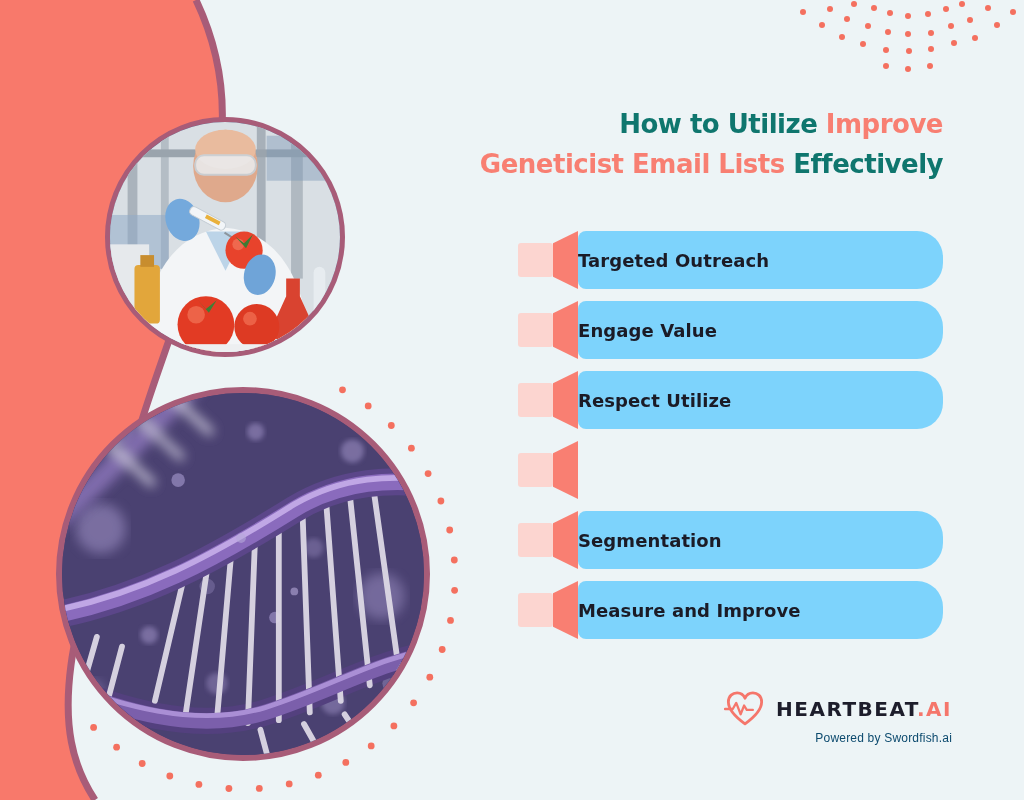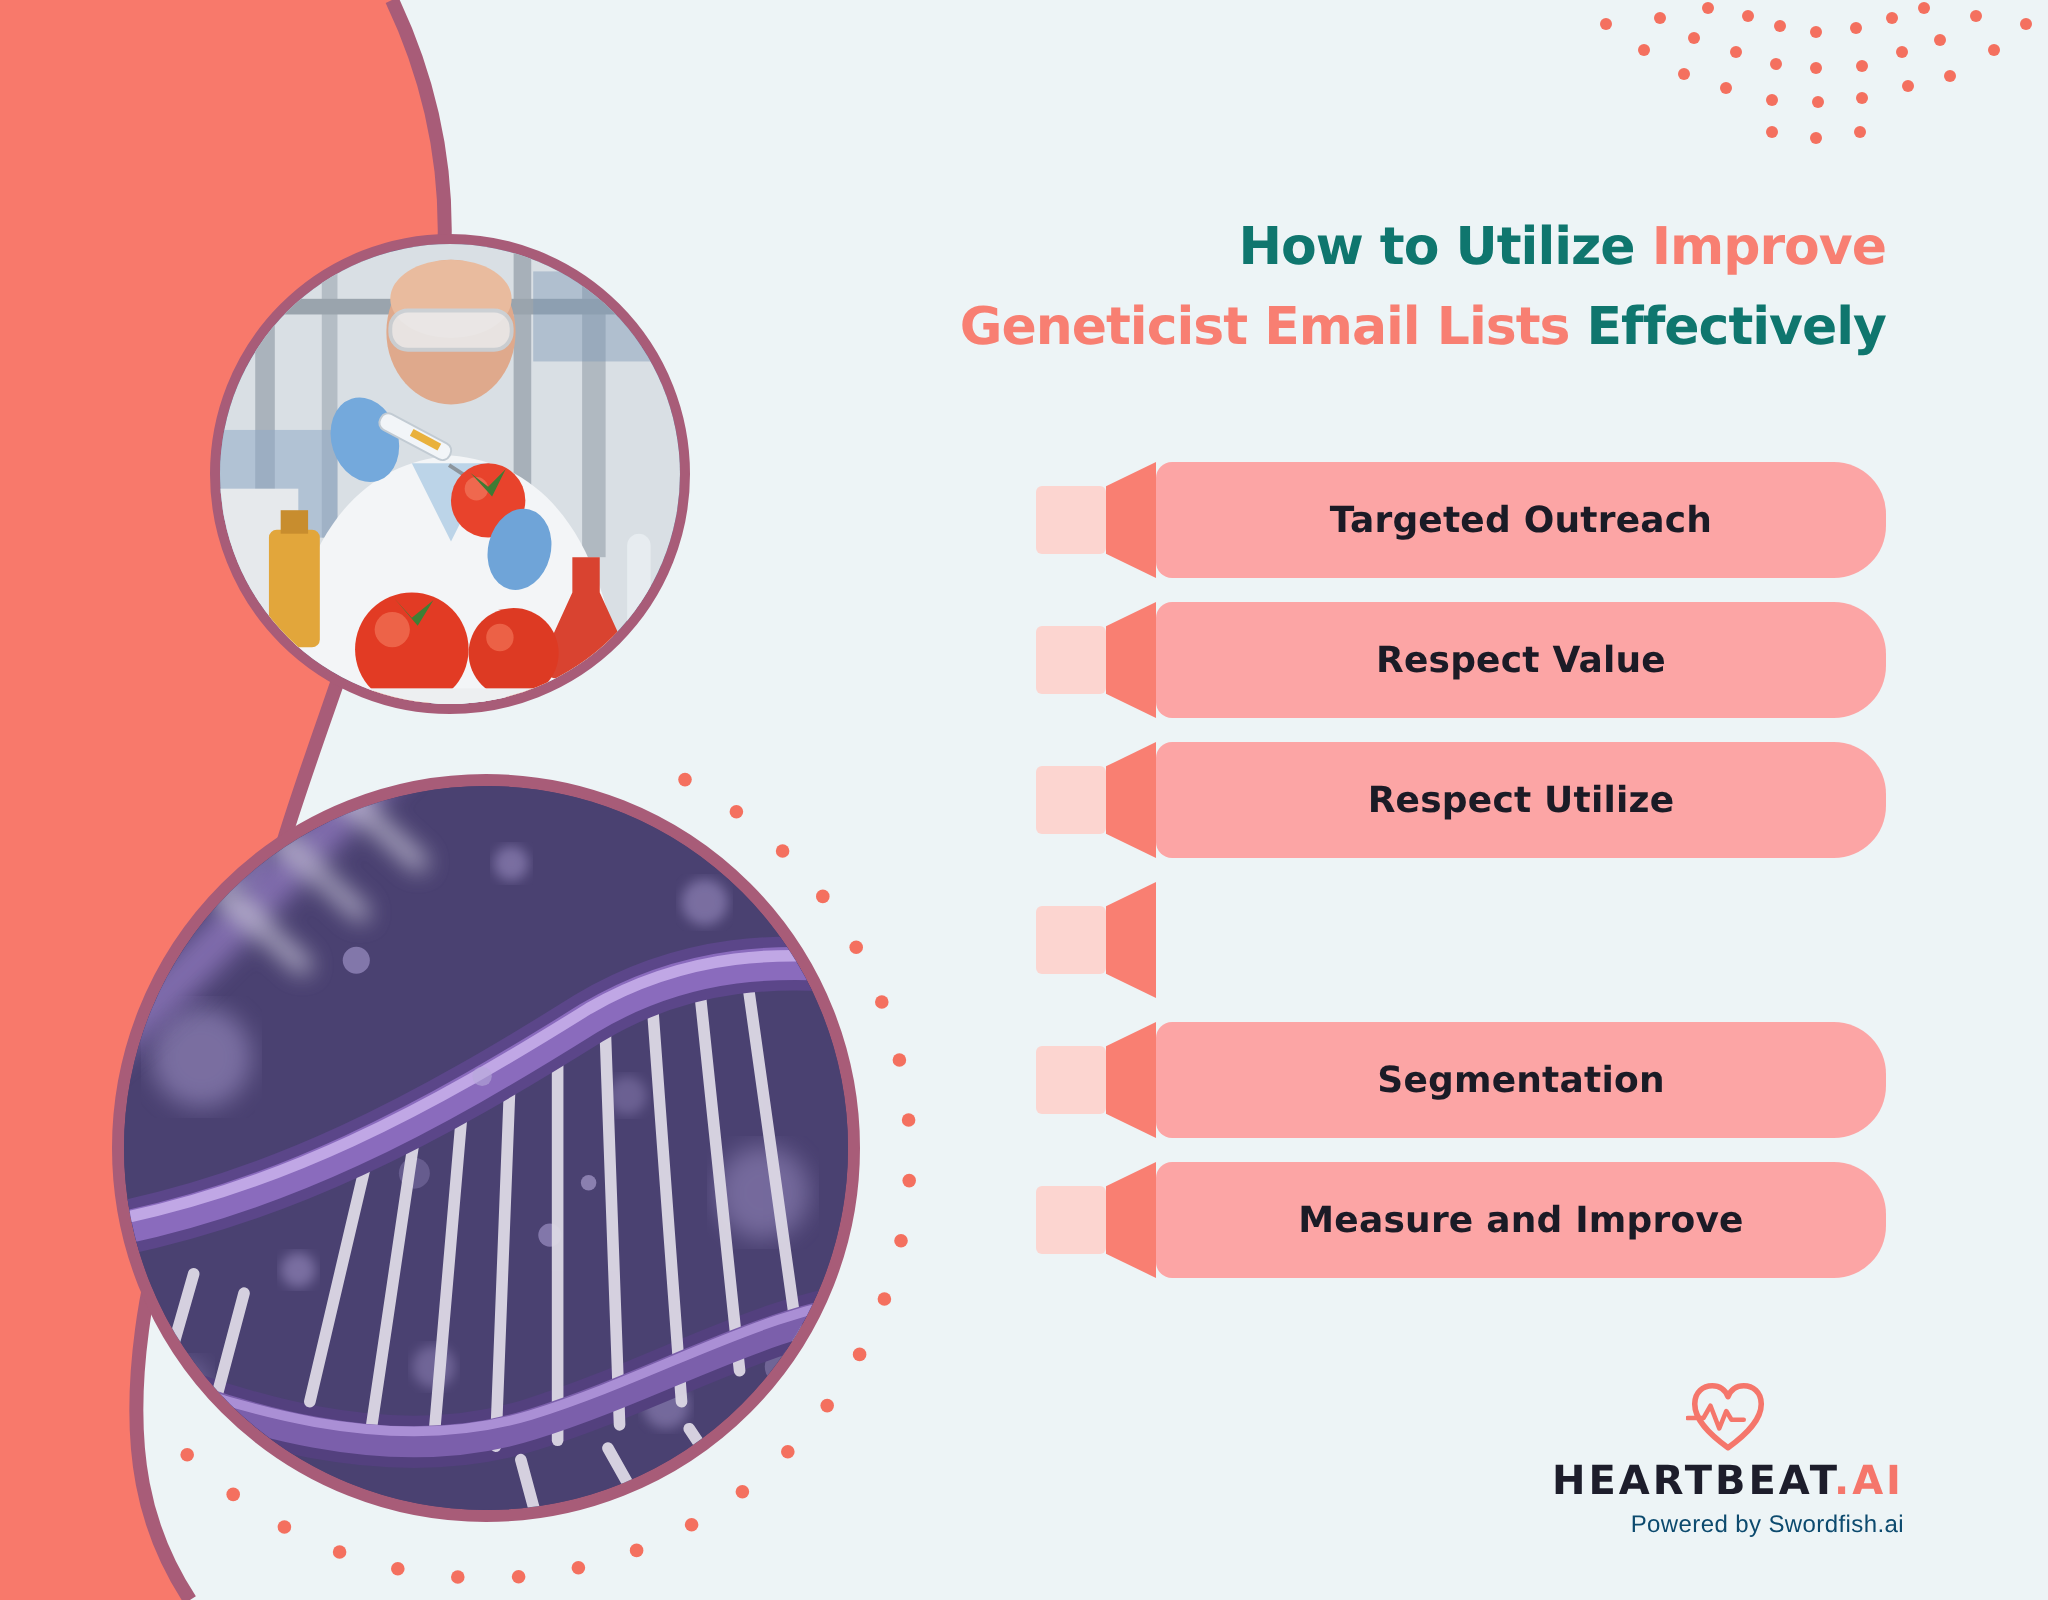--- a/index.html
+++ b/index.html
@@ -36,30 +36,30 @@
   }
   .step{display:flex;align-items:stretch;height:58px;}
   .step-tab{
     width:35px;height:34px;align-self:center;background:#FCD5D0;border-radius:3px;
   }
   .step-arrow{
     width:25px;height:58px;background:#F97F72;
     clip-path:polygon(0% 21%,100% 0%,100% 100%,0% 79%);
   }
   .step-body{
-    flex:1;background:#fca5a5;border-radius:8px 26px 26px 8px;
-    display:flex;align-items:center;justify-content:center;
+    flex:1;background:#7dd3fc;border-radius:8px 26px 26px 8px;
+    display:flex;align-items:center;justify-content:flex-start;
     font-size:18px;font-weight:700;color:#1B1B26;letter-spacing:0.1px;
   }
 
   
   .brand{
     position:absolute;right:72px;top:690px;z-index:4;text-align:right;
   }
-  .brand-row{display:flex;align-items:center;justify-content:flex-end;gap:0;flex-direction:column;}
+  .brand-row{display:flex;align-items:center;justify-content:flex-end;gap:10px;}
   .brand-name{
     font-size:20px;font-weight:800;letter-spacing:1.5px;color:#1D1D2B;white-space:nowrap;
   }
   .brand-name .suffix{color:#F5766B;}
   .brand-tagline{
     margin-top:3px;font-size:12px;color:#0c4a6e;letter-spacing:0.2px;
     font-family:"Liberation Sans","DejaVu Sans",sans-serif;
   }
 </style>
 </head>
@@ -247,21 +247,21 @@
     <div class="step-arrow"></div>
     <div class="step-body">
       <span>Targeted Outreach</span>
     </div>
   </div>
 
   <div class="step">
     <div class="step-tab"></div>
     <div class="step-arrow"></div>
     <div class="step-body">
-      <span>Respect Value</span>
+      <span>Engage Value</span>
     </div>
   </div>
 
   <div class="step">
     <div class="step-tab"></div>
     <div class="step-arrow"></div>
     <div class="step-body">
       <span>Respect Utilize</span>
     </div>
   </div>

